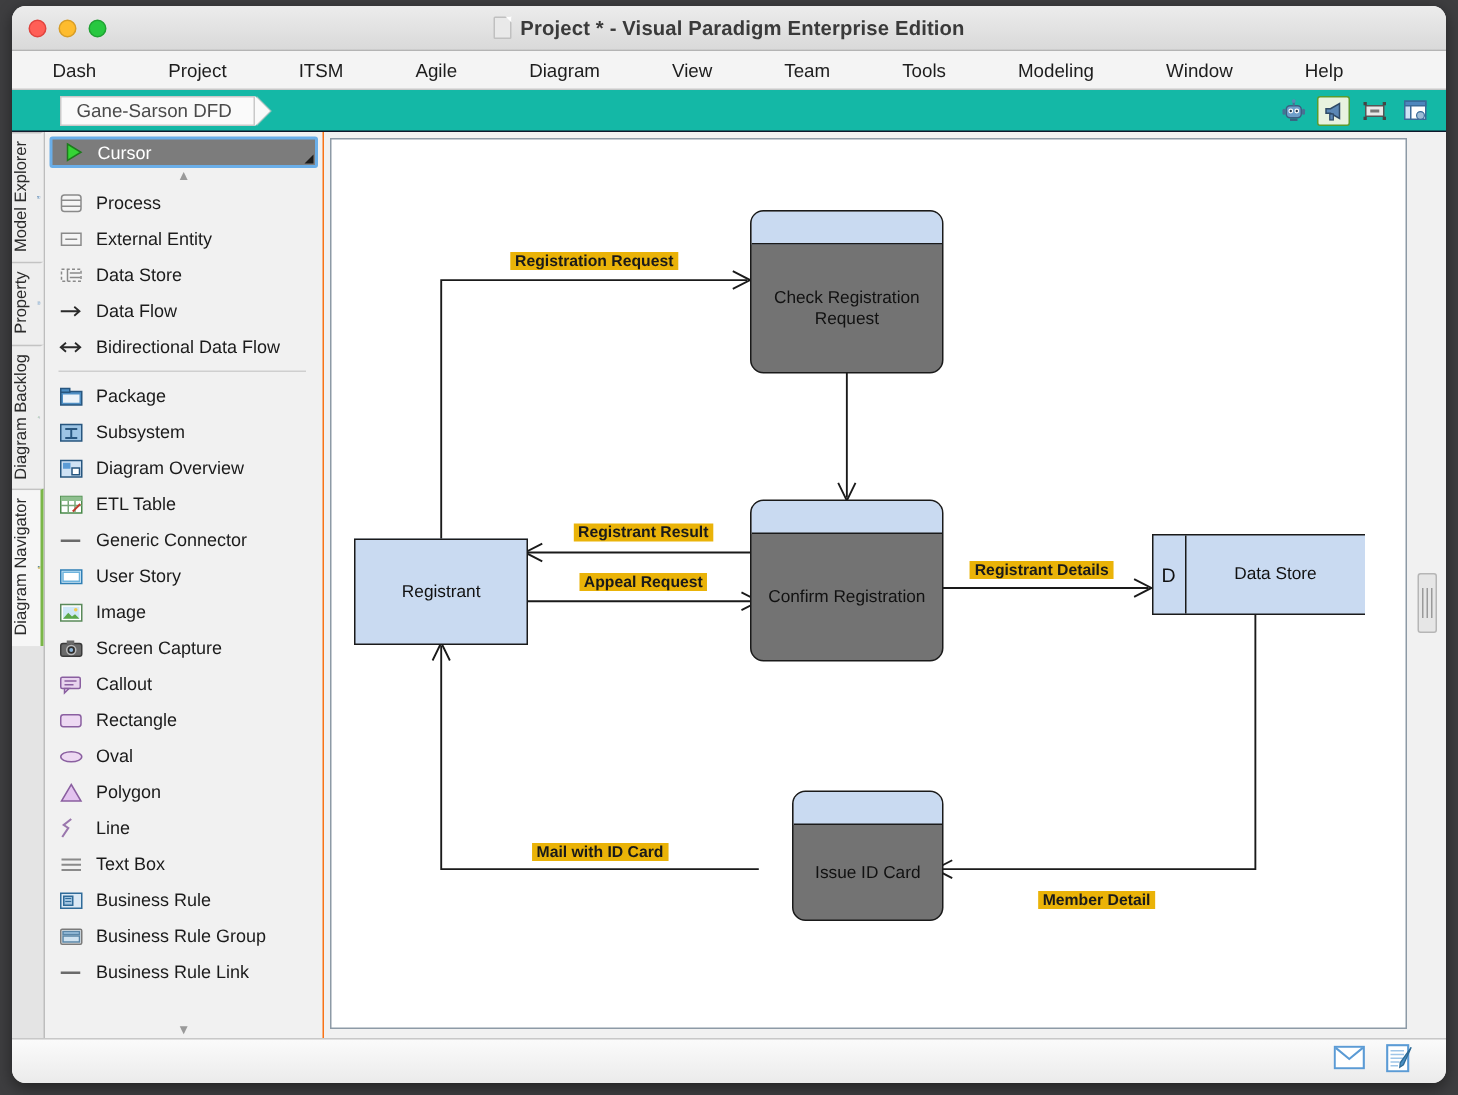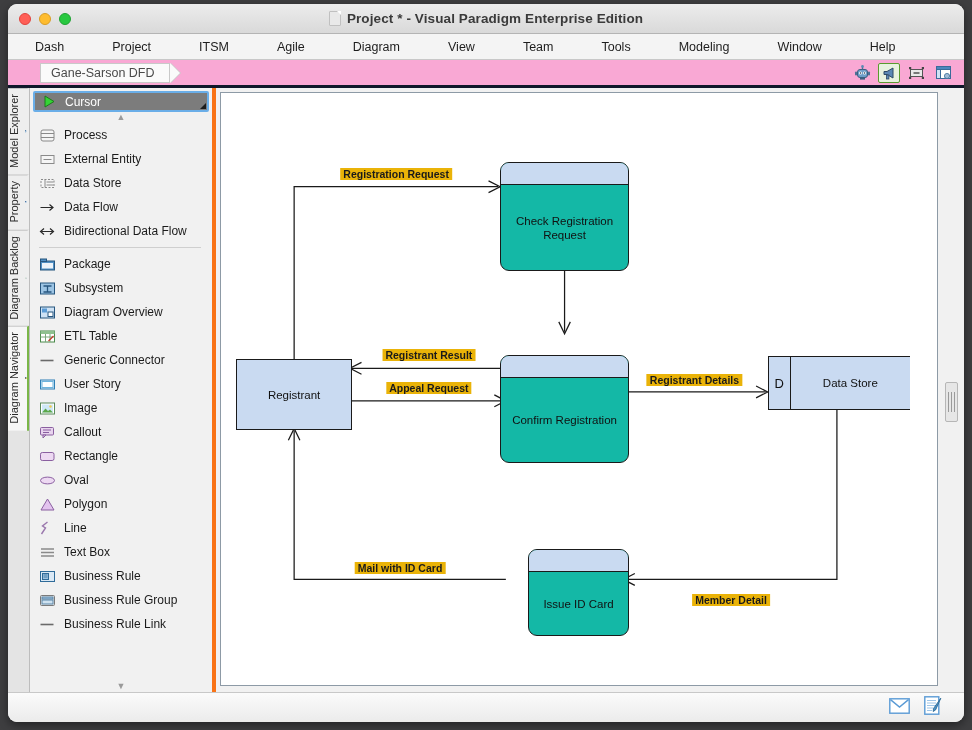--- a/index.html
+++ b/index.html
@@ -56,22 +56,22 @@
     background: #f4f4f4;
     border-bottom: 1px solid #c8c8c8;
     display: flex; align-items: center; padding-left: 14px;
     font-size: 12.5px; color: #1d1d1d; gap: 22px;
   }
   .menu-item { padding: 2px 13px; cursor: default; border-radius: 3px; }
 
   
   .crumbbar {
     height: 28px; flex: 0 0 28px;
-    background: #f9a8d4;
-    border-bottom: 3px solid #0f172a;
+    background: #14b8a6;
+    border-bottom: 1px solid #0f172a;
     display: flex; align-items: center; position: relative;
   }
   .crumb {
     margin-left: 32px;
     height: 20px; padding: 0 14px 0 10px;
     background: #fafafa; border: 1px solid #c9c9c9;
     display: flex; align-items: center;
     font-size: 12.5px; color: #4a4a4a;
     position: relative;
   }
@@ -105,21 +105,21 @@
     border-bottom: 1px solid #c3c3c3;
     border-left: 2px solid transparent;
   }
   .rail-tab.sel { background: #f6f6f6; border-left-color: #7ab648; }
   .rail-ico { width: 15px; height: 15px; transform: rotate(180deg); }
 
   
   .palette {
     width: 186px; flex: 0 0 186px;
     background: #f1f1f1;
-    border-right: 4px solid #f97316;
+    border-right: 1px solid #f97316;
     display: flex; flex-direction: column;
     padding: 3px 3px 0 3px;
     overflow: hidden;
   }
   .pal-sel {
     height: 21px; background: #7c7c7c; color: #fff;
     border: 2px solid #6aaee8; border-radius: 2px;
     display: flex; align-items: center; gap: 7px;
     padding-left: 6px; font-size: 12px; position: relative;
   }
@@ -156,22 +156,22 @@
     background: linear-gradient(#fbfbfb,#ebebeb);
     border-top: 1px solid #c8c8c8;
     display: flex; align-items: center; justify-content: flex-end;
     padding-right: 22px; gap: 14px;
   }
 
   
   .node { position: absolute; }
   .proc {
     border: 1.3px solid #1a1a1a; border-radius: 9px;
-    background: #14b8a6; overflow: hidden;
-    display: flex; flex-direction: column; margin-top: 22px;
+    background: #737373; overflow: hidden;
+    display: flex; flex-direction: column;
   }
   .proc-head { height: 22px; background: #c9daf1; border-bottom: 1.3px solid #1a1a1a; }
   .proc-body {
     flex: 1 1 auto; display: flex; align-items: center; justify-content: center;
     text-align: center; font-size: 11.5px; color: #111; padding: 0 6px; line-height: 14px;
   }
   .entity {
     border: 1.3px solid #1a1a1a; background: #c9daf1;
     display: flex; align-items: center; justify-content: center;
     font-size: 11.5px; color: #111; text-align: center;
@@ -400,20 +400,29 @@
             <svg class="pi" viewBox="0 0 16 15">
               <rect x="1" y="2" width="14" height="11" fill="#fff" stroke="#5a8a5a"></rect>
               <rect x="2.5" y="3.5" width="11" height="8" fill="#cfe8f7"></rect>
               <path d="M2.5 11.5l3.5-4 2.5 2.5 2-1.5 3 3z" fill="#5aa84a"></path>
               <circle cx="11" cy="5.5" r="1.2" fill="#f2c94c"></circle>
             </svg>
             <span>Image</span>
           </div>
           <div class="pal-item">
             <svg class="pi" viewBox="0 0 16 15">
+              <rect x="1" y="4" width="14" height="8.5" rx="1.5" fill="#6a6a6a" stroke="#3a3a3a"></rect>
+              <rect x="5" y="2" width="5" height="2.5" fill="#6a6a6a"></rect>
+              <circle cx="8" cy="8.3" r="3" fill="#2f2f2f" stroke="#bbb"></circle>
+              <circle cx="8" cy="8.3" r="1.3" fill="#8fb6d8"></circle>
+            </svg>
+            <span>Screen Capture</span>
+          </div>
+          <div class="pal-item">
+            <svg class="pi" viewBox="0 0 16 15">
               <rect x="1" y="2.5" width="13" height="7.5" rx="1" fill="#e8d4ee" stroke="#8a5fa0"></rect>
               <path d="M3.5 10v3l3-3z" fill="#e8d4ee" stroke="#8a5fa0"></path>
               <path d="M3.5 5h8M3.5 7.5h6" stroke="#8a5fa0"></path>
             </svg>
             <span>Callout</span>
           </div>
           <div class="pal-item">
             <svg class="pi" viewBox="0 0 16 15">
               <rect x="1" y="3.5" width="13.5" height="8" rx="1.8" fill="#edd9f2" stroke="#8a5fa0"></rect>
             </svg>

